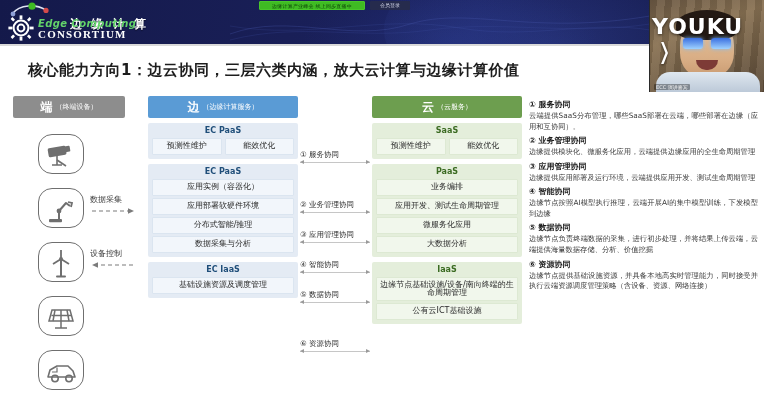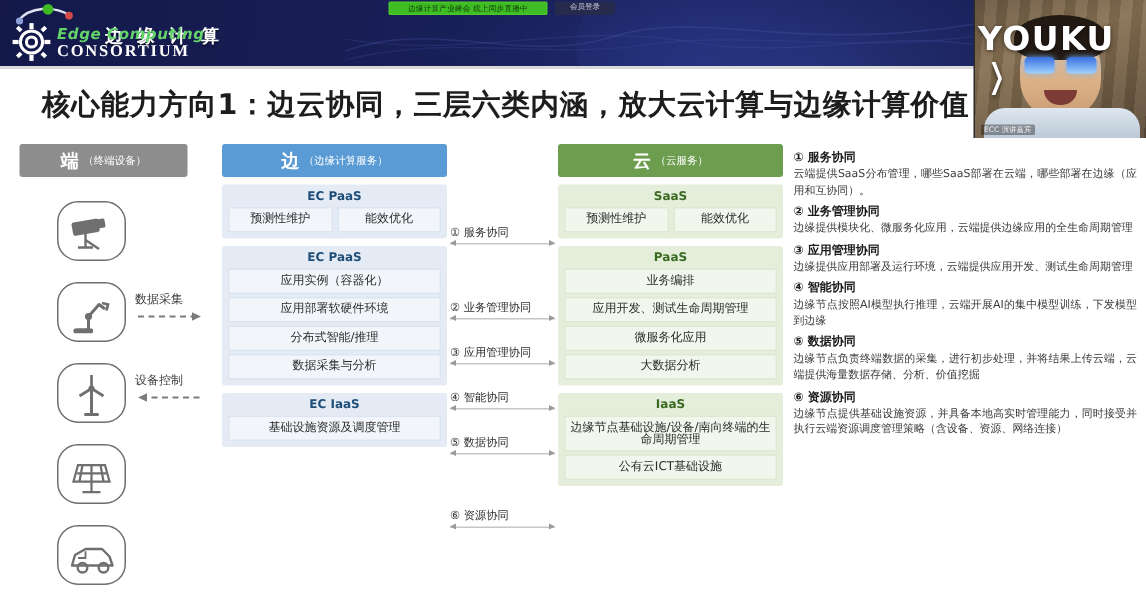--- a/index.html
+++ b/index.html
@@ -118,21 +118,21 @@
   .sp-label{
     position:absolute; left:4px; bottom:2px; font-size:5px; color:#f2f2f2;
     background:rgba(0,0,0,.35); padding:0 2px; border-radius:1px;
     white-space:nowrap; font-family:"DejaVu Sans",sans-serif;
   }
 
   
   .slide-title {
     position:absolute; left:0; top:49px; width:649px; height:42px;
     display:flex; align-items:center; padding-left:28px;
-    font-size:19px; font-weight:bold; color:#1d1d1d; letter-spacing:.5px;
+    font-size:15px; font-weight:bold; color:#1d1d1d; letter-spacing:.5px;
     white-space:nowrap;
     font-family:"DejaVu Sans","Liberation Sans",sans-serif;
   }
   .title-rule{ position:absolute; left:0; top:44px; width:764px; height:2px; background:#d9d9d9;}
 
   
   .slide-body { position:absolute; left:0; top:92px; width:764px; height:308px; background:#fff; }
 
   
   .col-end { position:absolute; left:10px; top:4px; width:120px; height:300px; }

